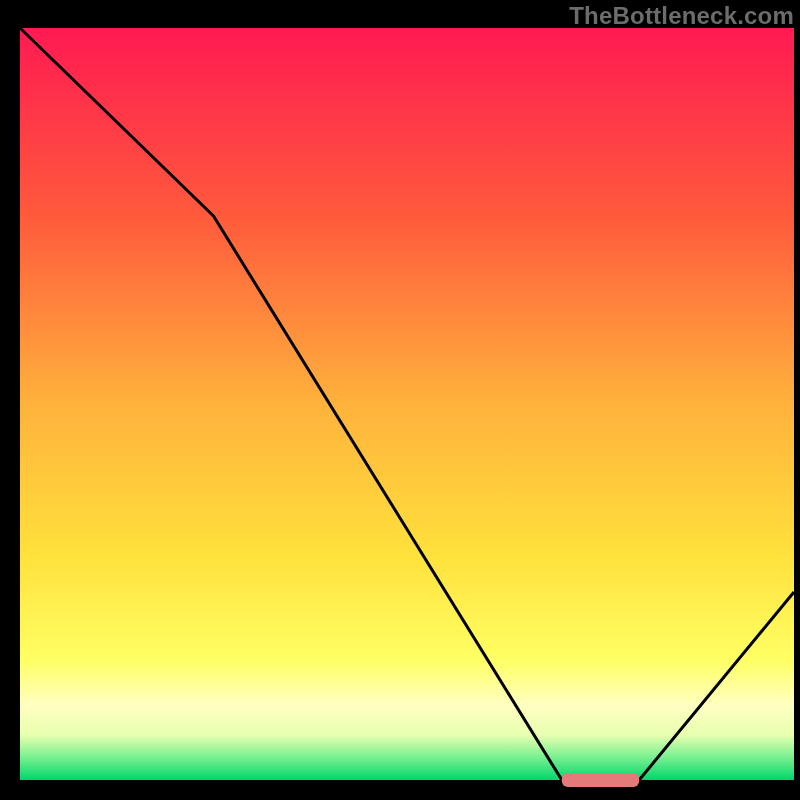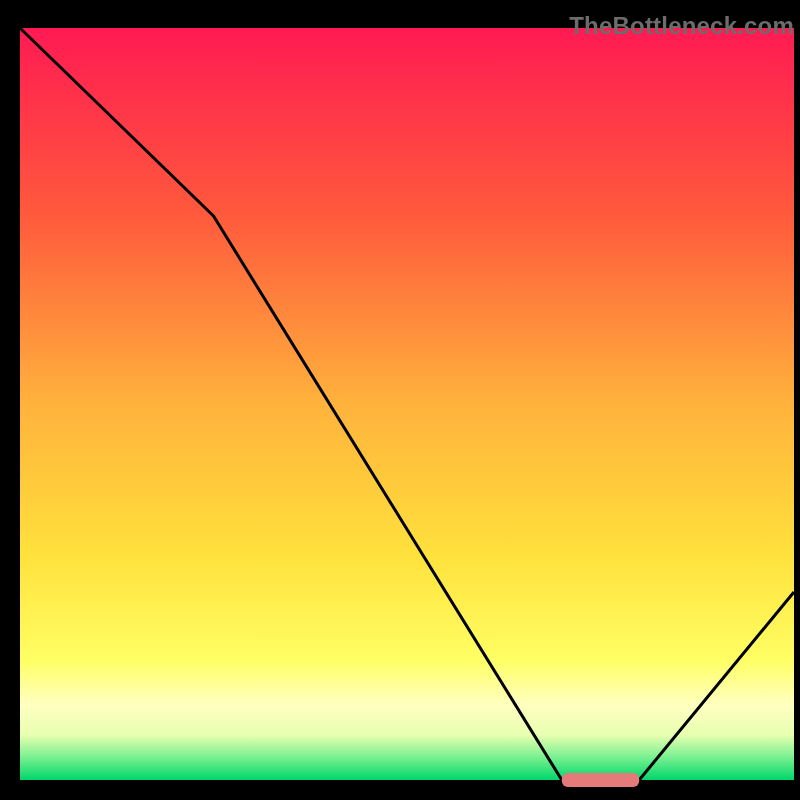--- a/index.html
+++ b/index.html
@@ -13,21 +13,21 @@
   .chart-wrap {
     position: relative;
     width: 800px;
     height: 800px;
   }
   svg {
     display: block;
   }
   .watermark {
     position: absolute;
-    top: 12px;
+    top: 2px;
     right: 6px;
     font-size: 24px;
     font-weight: bold;
     color: #6c6c6c;
     letter-spacing: 0.2px;
   }
 </style>
 </head>
 <body>
 

